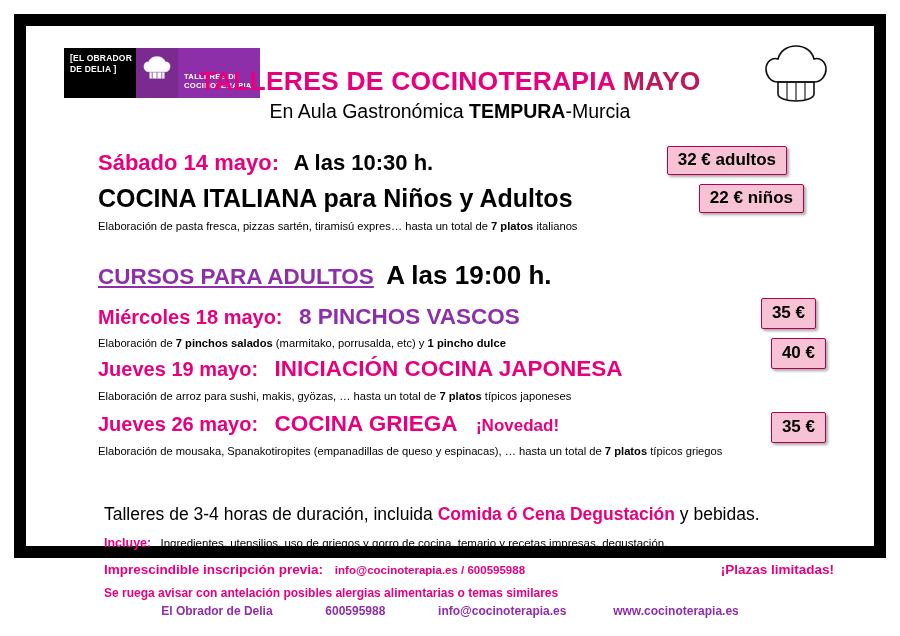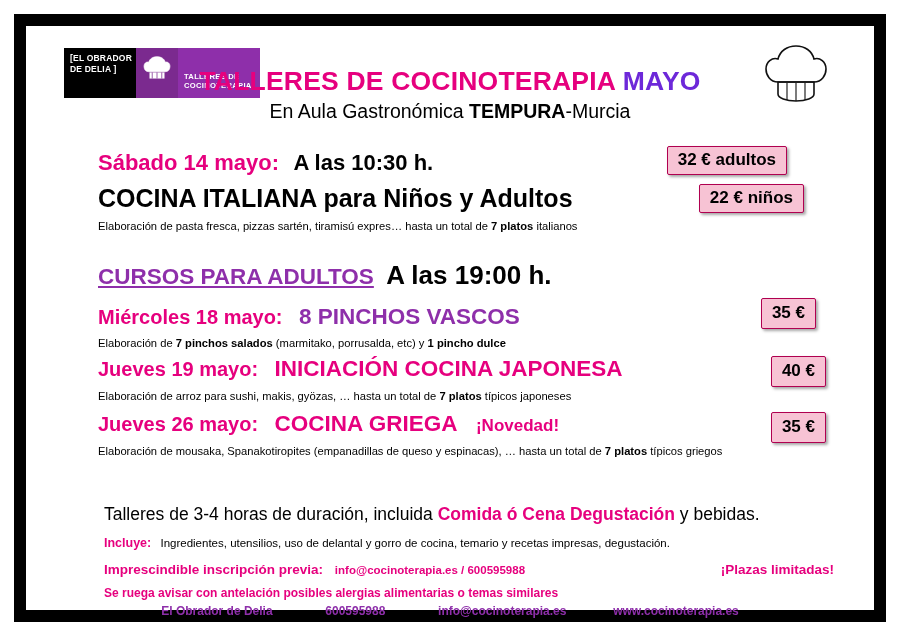--- a/index.html
+++ b/index.html
@@ -7,21 +7,21 @@
   body {
     width: 900px;
     height: 636px;
     background: #ffffff;
     font-family: "Liberation Sans", sans-serif;
     overflow: hidden;
   }
   .poster-frame {
     position: absolute;
     left: 14px; top: 14px;
-    width: 872px; height: 608px;
+    width: 872px; height: 544px;
     background: #000000;
     padding: 12px;
   }
   .poster {
     position: relative;
     width: 100%; height: 100%;
     background: #ffffff;
   }
 
   
@@ -65,21 +65,21 @@
 
   .title-1 {
     position: absolute;
     left: 0; right: 0; top: 40px;
     text-align: center;
     font-size: 26.5px;
     font-weight: bold;
     letter-spacing: .2px;
   }
   .title-1 .magenta { color: #e6007e; }
-  .title-1 .black { color: #6d28d9; }
+  .title-1 .black { color: #be185d; }
 
   .title-2 {
     position: absolute;
     left: 0; right: 0; top: 74px;
     text-align: center;
     font-size: 19.5px;
     color: #000000;
   }
   .title-2 .bold { font-weight: bold; }
 
@@ -271,39 +271,39 @@
     </div>
     <div class="price sm" style="right:58px; top:272px;">35 €</div>
 
     <div class="row" style="left:72px; top:330px;">
       <span class="course-date">Jueves 19 mayo:</span>
       <span class="course-name" style="margin-left:12px;">INICIACIÓN COCINA JAPONESA</span>
     </div>
     <div class="row desc" style="left:72px; top:364px;">
       <span>Elaboración de arroz para sushi, makis, gyözas, … hasta un total de </span><b>7 platos</b><span> típicos japoneses</span>
     </div>
-    <div class="price sm" style="right:48px; top:330px;text-align:right;">40 €</div>
+    <div class="price sm" style="right:48px; top:312px;text-align:right;">40 €</div>
 
     <div class="row" style="left:72px; top:385px;">
       <span class="course-date">Jueves 26 mayo:</span>
       <span class="course-name" style="margin-left:12px;">COCINA GRIEGA</span>
       <span class="mg b" style="margin-left:14px; font-size:17px;">¡Novedad!</span>
     </div>
     <div class="row desc" style="left:72px; top:419px;">
       <span>Elaboración de mousaka, Spanakotiropites (empanadillas de queso y espinacas), … hasta un total de </span><b>7 platos</b><span> típicos griegos</span>
     </div>
     <div class="price sm" style="right:48px; top:386px;">35 €</div>
 
     <div class="foot-line1">
       <span>Talleres de 3-4 horas de duración, incluida </span><span class="hl">Comida ó Cena Degustación</span><span> y bebidas.</span>
     </div>
 
     <div class="foot-incluye">
       <span class="lbl">Incluye:</span>
-      <span style="margin-left:6px;">Ingredientes, utensilios, uso de delantal y gorro de cocina, temario y recetas impresas, degustación.</span>
+      <span style="margin-left:6px;">Ingredientes, utensilios, uso de griegos y gorro de cocina, temario y recetas impresas, degustación.</span>
     </div>
 
     <div class="foot-insc">
       <span>Imprescindible inscripción previa:</span>
       <span class="mail" style="margin-left:8px;">info@cocinoterapia.es /  600595988</span>
     </div>
     <div class="foot-limit">¡Plazas limitadas!</div>
 
     <div class="foot-alerg">Se ruega avisar con antelación posibles alergias alimentarias o temas similares</div>
 

